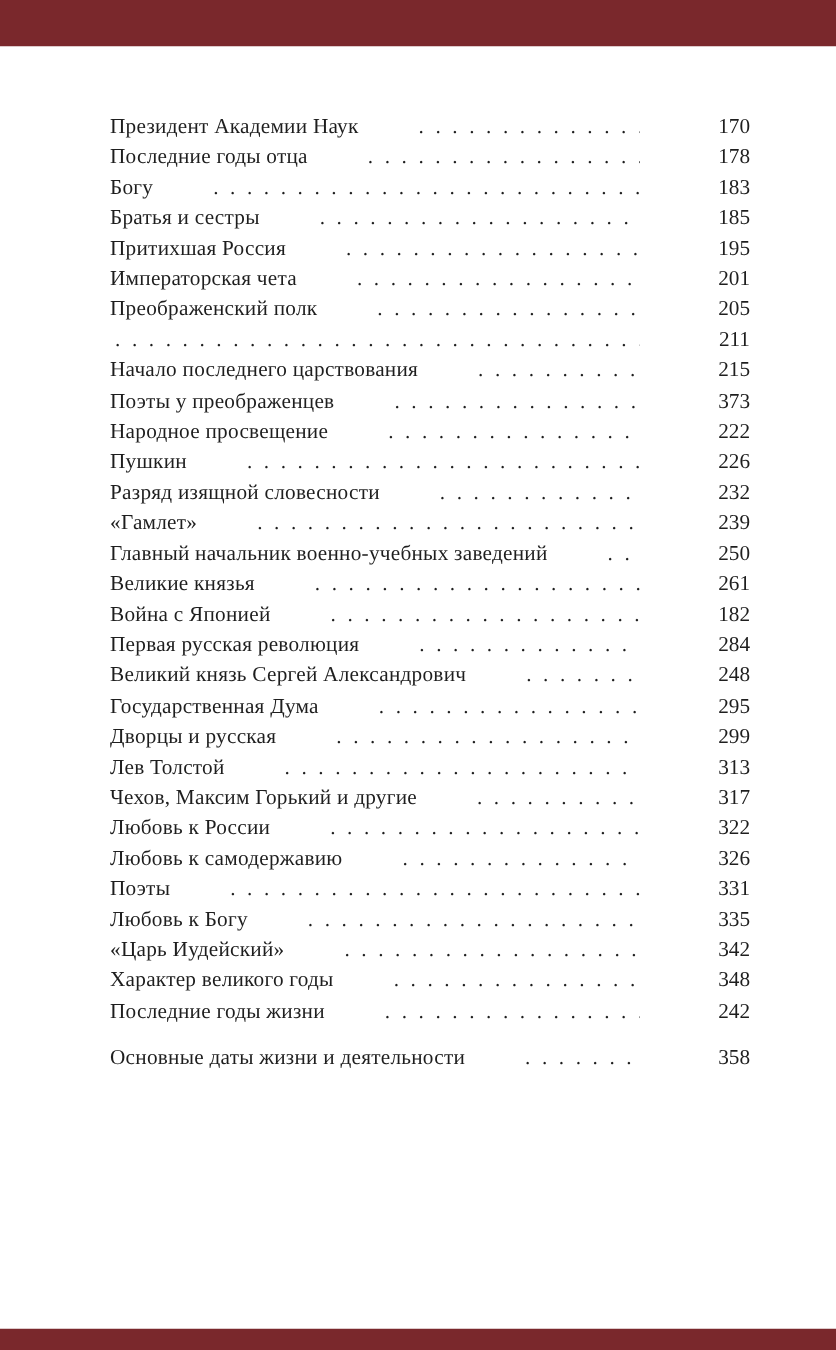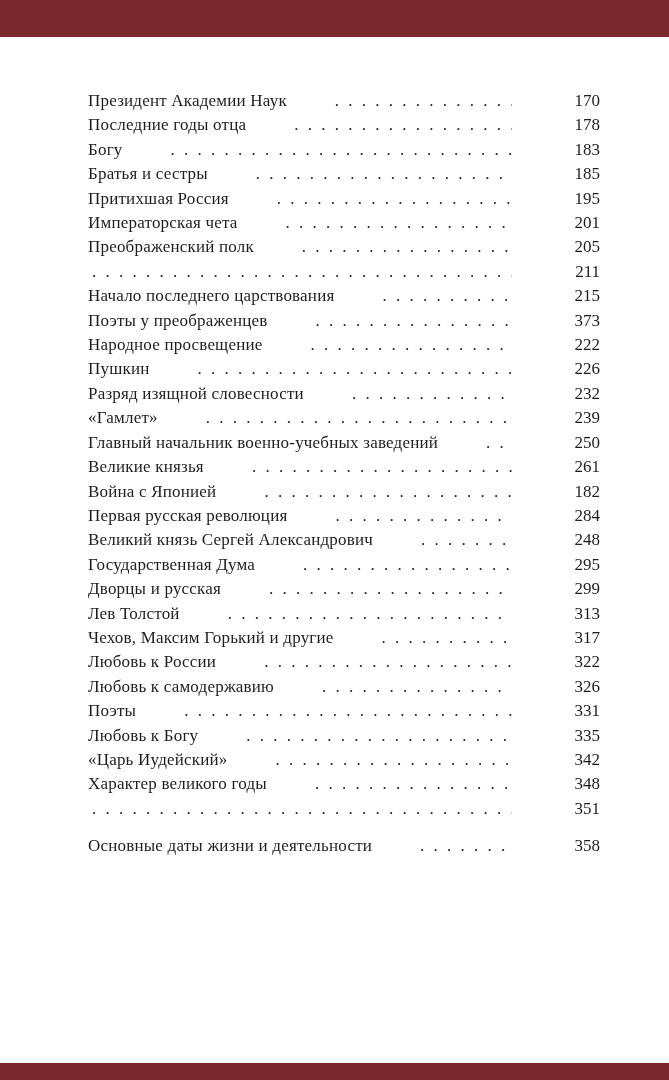--- a/index.html
+++ b/index.html
@@ -235,22 +235,23 @@
         <span class="pg">342</span>
       </div>
 
       <div class="row">
         <span class="title">Характер великого годы</span>
         <span class="dots">. . . . . . . . . . . . . . . . . . . . . . . . . . . . . . . . . . . . . . . . . . . . . . . . . . . . . . . . . . . . . . . . . . . . . . . . . . . . . . . . </span>
         <span class="pg">348</span>
       </div>
 
       <div class="row">
-        <span class="dots">. . . . . . . . . . . . . . . . . . . . . . . . . . . . . . . . . . . . . . . . . . . . . . . . . . . . . . . . . . . . . . . . . . . . . . . . . . . . . . . . </span>
-        <span class="pg">351</span>
+        <span class="title">Последние годы жизни</span>
+        <span class="dots">. . . . . . . . . . . . . . . . . . . . . . . . . . . . . . . . . . . . . . . . . . . . . . . . . . . . . . . . . . . . . . . . . . . . . . . . . . . . . . . . </span>
+        <span class="pg">242</span>
       </div>
 
       <div class="row gap">
         <span class="title">Основные даты жизни и деятельности</span>
         <span class="dots">. . . . . . . . . . . . . . . . . . . . . . . . . . . . . . . . . . . . . . . . . . . . . . . . . . . . . . . . . . . . . . . . . . . . . . . . . . . . . . . . </span>
         <span class="pg">358</span>
       </div>
     </div>
 </div>
 

